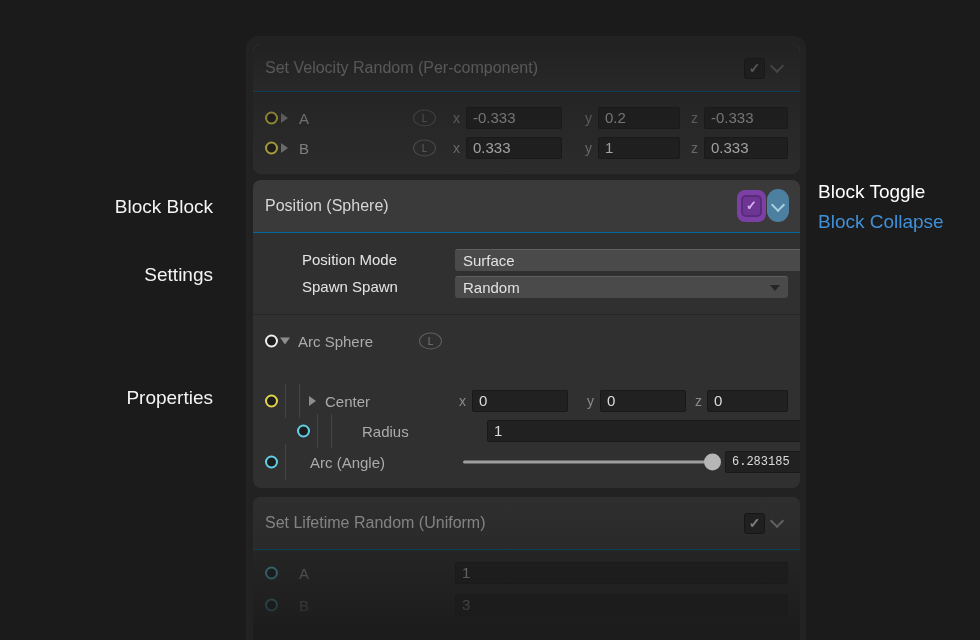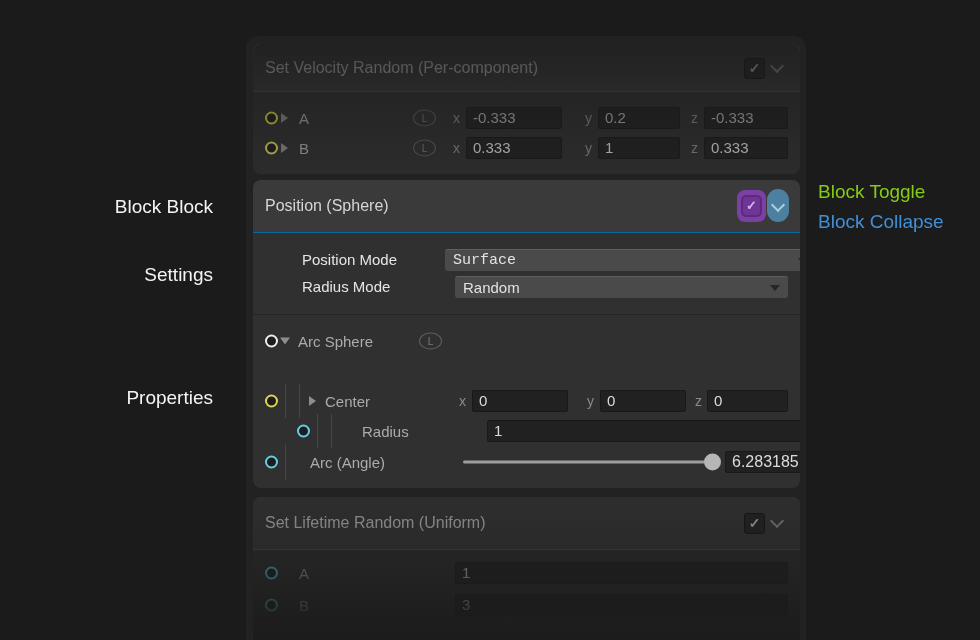--- a/index.html
+++ b/index.html
@@ -71,21 +71,21 @@
   .collapse-blue{position:absolute;width:22px;height:33px;background:#4d80a0;border-radius:11px;}
   .collapse-blue .chev{left:6px;top:11px;border-color:#a9cfe0;}
   
   .fade-top{position:absolute;left:0;top:0;right:0;bottom:0;border-radius:8px;pointer-events:none;
     background:linear-gradient(to bottom,rgba(27,27,27,0.80) 0%,rgba(27,27,27,0.50) 45%,rgba(27,27,27,0.20) 100%);}
   .fade-bottom{position:absolute;left:0;top:0;right:0;bottom:0;pointer-events:none;
     background:linear-gradient(to bottom,rgba(27,27,27,0.38) 0%,rgba(27,27,27,0.52) 35%,rgba(27,27,27,0.97) 92%);}
   
   .ann{position:absolute;font-size:19px;font-weight:500;white-space:nowrap;}
   .ann.left{left:0;width:213px;text-align:right;color:#f4f4f4;}
-  .ann.toggle{color:#84cc16;}
+  .ann.toggle{color:#ffffff;}
   .ann.collapse{color:#4090d8;}
 </style>
 </head>
 <body>
 
 <div class="canvas">
 
   <div class="node-frame"></div>
 
   <section class="block" style="top:44px;height:130px;">
@@ -132,25 +132,25 @@
         <span class="inner">✓</span>
       </span>
       <span class="collapse-blue" style="left:514px;top:9px;">
         <span class="chev"></span>
       </span>
     </div>
 
     <div class="bbody" style="top:53px;bottom:0;">
 
       <span class="slabel" style="left:49px;top:16px;">Position Mode</span>
-      <div class="dropdown" style="left:192px;top:16px;width:371px;font-family:Liberation Mono, monospace;">
+      <div class="dropdown" style="left:202px;top:16px;width:371px;">
         <span>Surface</span>
         <span class="dtri"></span>
       </div>
-      <span class="slabel" style="left:49px;top:43px;">Radius Mode</span>
+      <span class="slabel" style="left:49px;top:43px;">Spawn Spawn</span>
       <div class="dropdown" style="left:202px;top:43px;width:333px;">
         <span>Random</span>
         <span class="dtri"></span>
       </div>
 
       <div class="hr" style="top:81px;"></div>
 
       <div class="row" style="top:93px;height:30px;">
         <span class="port white"></span>
         <span class="tri down" style="left:27px;"></span>
@@ -176,21 +176,21 @@
         <span class="indent" style="left:46px;"></span>
         <span class="plabel" style="left:77px;">Radius</span>
         <span class="field" style="left:202px;width:333px;">1</span>
       </div>
       <div class="row" style="top:213px;height:32px;">
         <span class="port cyan"></span>
         <span class="indent" style="left:32px;"></span>
         <span class="plabel" style="left:57px;">Arc (Angle)</span>
         <span class="slider-track" style="left:210px;width:247px;"></span>
         <span class="slider-handle" style="left:451px;"></span>
-        <span class="field" style="left:472px;width:80px;font-size:16px;">6.283185</span>
+        <span class="field" style="left:472px;width:80px;font-size:12px;font-family:Liberation Mono, monospace;">6.283185</span>
       </div>
     </div>
   </section>
 
   <section class="block" style="top:497px;height:152px;">
     <div class="bheader" style="height:52px;">
       <span class="btitle">Set Lifetime Random (Uniform)</span>
       <span class="checkbox" style="left:491px;top:16px;">✓</span>
       <span class="chev" style="left:519px;top:19px;"></span>
     </div>

